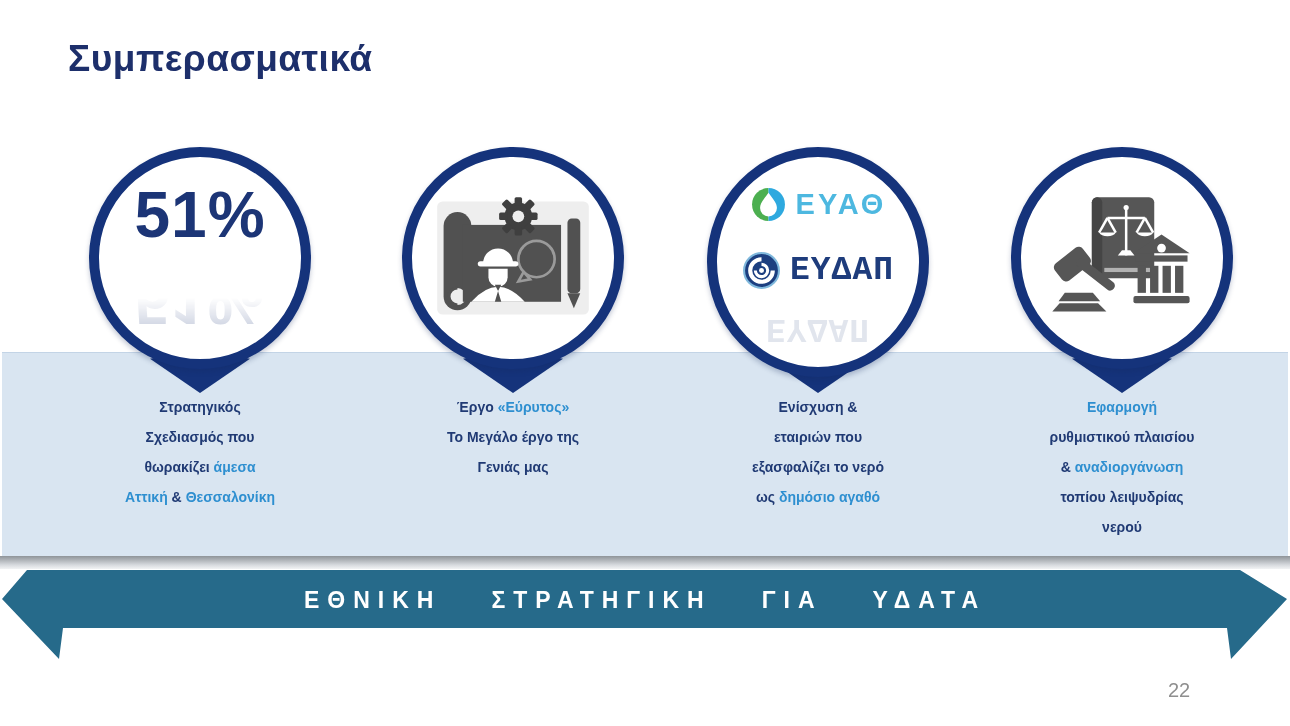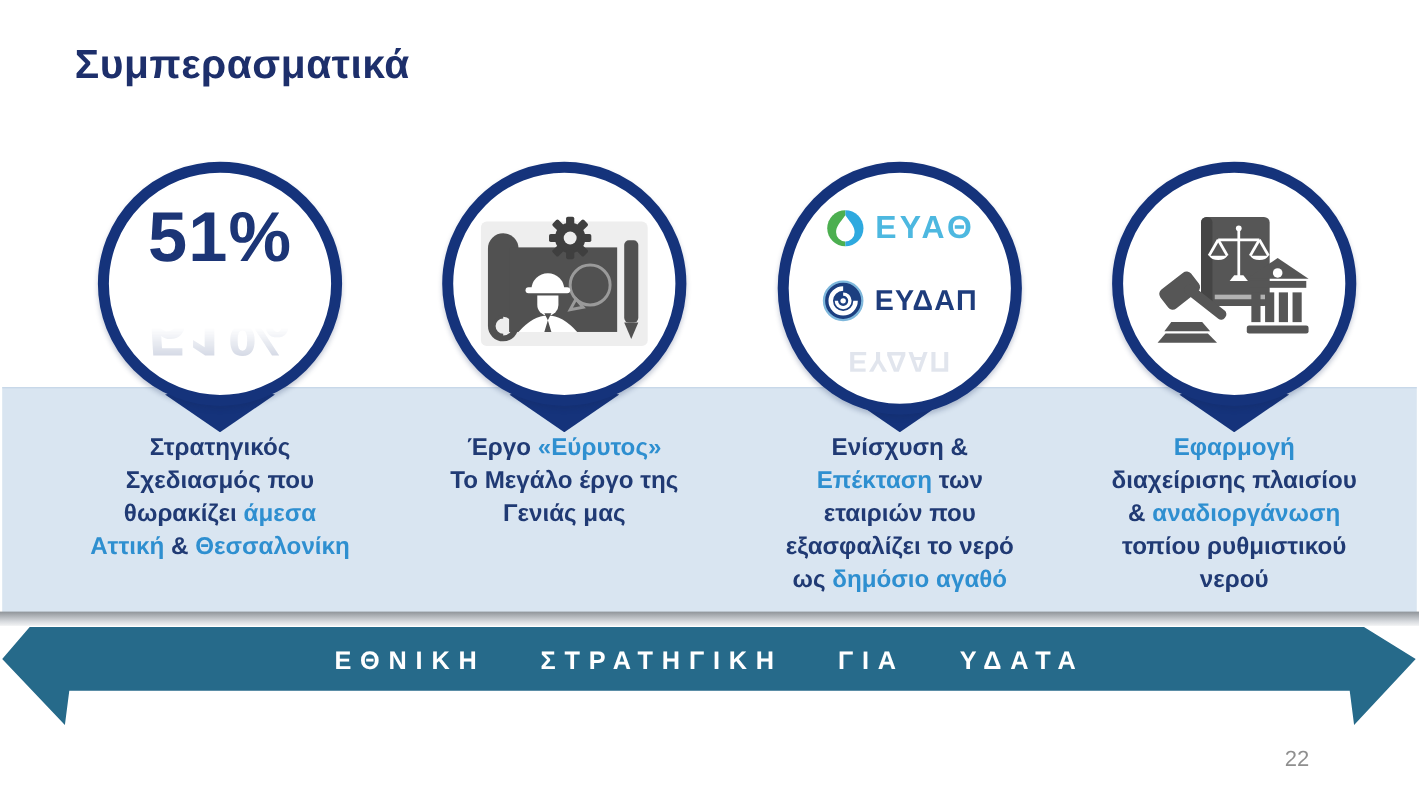--- a/index.html
+++ b/index.html
@@ -52,28 +52,28 @@
     -webkit-mask-image:linear-gradient(to bottom,rgba(0,0,0,.9),transparent 55%);
             mask-image:linear-gradient(to bottom,rgba(0,0,0,.9),transparent 55%);
   }
   
   .logo-row{display:flex; align-items:center; gap:9px;}
   .logo-col{padding-top:8px;}
   .eyath-label{
     font-size:29px; font-weight:bold; color:var(--eyath-blue); letter-spacing:3px;
   }
   .eydap-label{
-    font-family:Liberation Sans, sans-serif;
-    font-size:26px; font-weight:bold; color:var(--eydap-navy); letter-spacing:1px;
+    font-family:Liberation Mono, monospace;
+    font-size:33px; font-weight:bold; color:var(--eydap-navy); letter-spacing:1px;
   }
   .logo-reflect{transform:scaleY(-1); opacity:.13; margin-top:-8px;}
   
   .desc{
     position:absolute; top:392px; width:300px; z-index:2;
-    text-align:center; font-size:22px; font-weight:bold; line-height:30px;
+    text-align:center; font-size:14px; font-weight:bold; line-height:30px;
   }
   .c-navy{color:var(--text-navy);}
   .c-accent{color:var(--accent-blue);}
   
   .ribbon-svg{position:absolute; left:0; top:566px; z-index:1;}
   .ribbon-fill{fill:var(--banner-teal);}
   .ribbon-text{
     position:absolute; left:0; top:584px; width:1290px; height:32px; z-index:2;
     display:flex; align-items:center; justify-content:center; gap:50px;
     color:#ffffff; font-size:23px; font-weight:bold; letter-spacing:8px;
@@ -205,30 +205,29 @@
       <div><span class="c-navy">θωρακίζει </span><span class="c-accent">άμεσα</span></div>
       <div><span class="c-accent">Αττική</span><span class="c-navy"> &amp; </span><span class="c-accent">Θεσσαλονίκη</span></div>
     </div>
   <div class="desc" style="left:363px">
       <div><span class="c-navy">Έργο </span><span class="c-accent">«Εύρυτος»</span></div>
       <div><span class="c-navy">Το Μεγάλο έργο της</span></div>
       <div><span class="c-navy">Γενιάς μας</span></div>
     </div>
   <div class="desc" style="left:668px">
       <div><span class="c-navy">Ενίσχυση &amp;</span></div>
-      <div><span class="c-accent">Επέκταση</span><span class="c-navy"> των</span></div>
       <div><span class="c-navy">εταιριών που</span></div>
       <div><span class="c-navy">εξασφαλίζει το νερό</span></div>
       <div><span class="c-navy">ως </span><span class="c-accent">δημόσιο αγαθό</span></div>
     </div>
   <div class="desc" style="left:972px">
       <div><span class="c-accent">Εφαρμογή</span></div>
-      <div><span class="c-navy">διαχείρισης πλαισίου</span></div>
+      <div><span class="c-navy">ρυθμιστικού πλαισίου</span></div>
       <div><span class="c-navy">&amp; </span><span class="c-accent">αναδιοργάνωση</span></div>
-      <div><span class="c-navy">τοπίου ρυθμιστικού</span></div>
+      <div><span class="c-navy">τοπίου λειψυδρίας</span></div>
       <div><span class="c-navy">νερού</span></div>
     </div>
 
   <svg class="ribbon-svg" width="1290" height="104" viewBox="0 0 1290 104">
     <polygon class="ribbon-fill" points="27,4 1240,4 1287,33 1231,93 1227,62 63,62 59,93 2,33"></polygon>
   </svg>
   <div class="ribbon-text">
       <span>ΕΘΝΙΚΗ</span>
       <span>ΣΤΡΑΤΗΓΙΚΗ</span>
       <span>ΓΙΑ</span>

